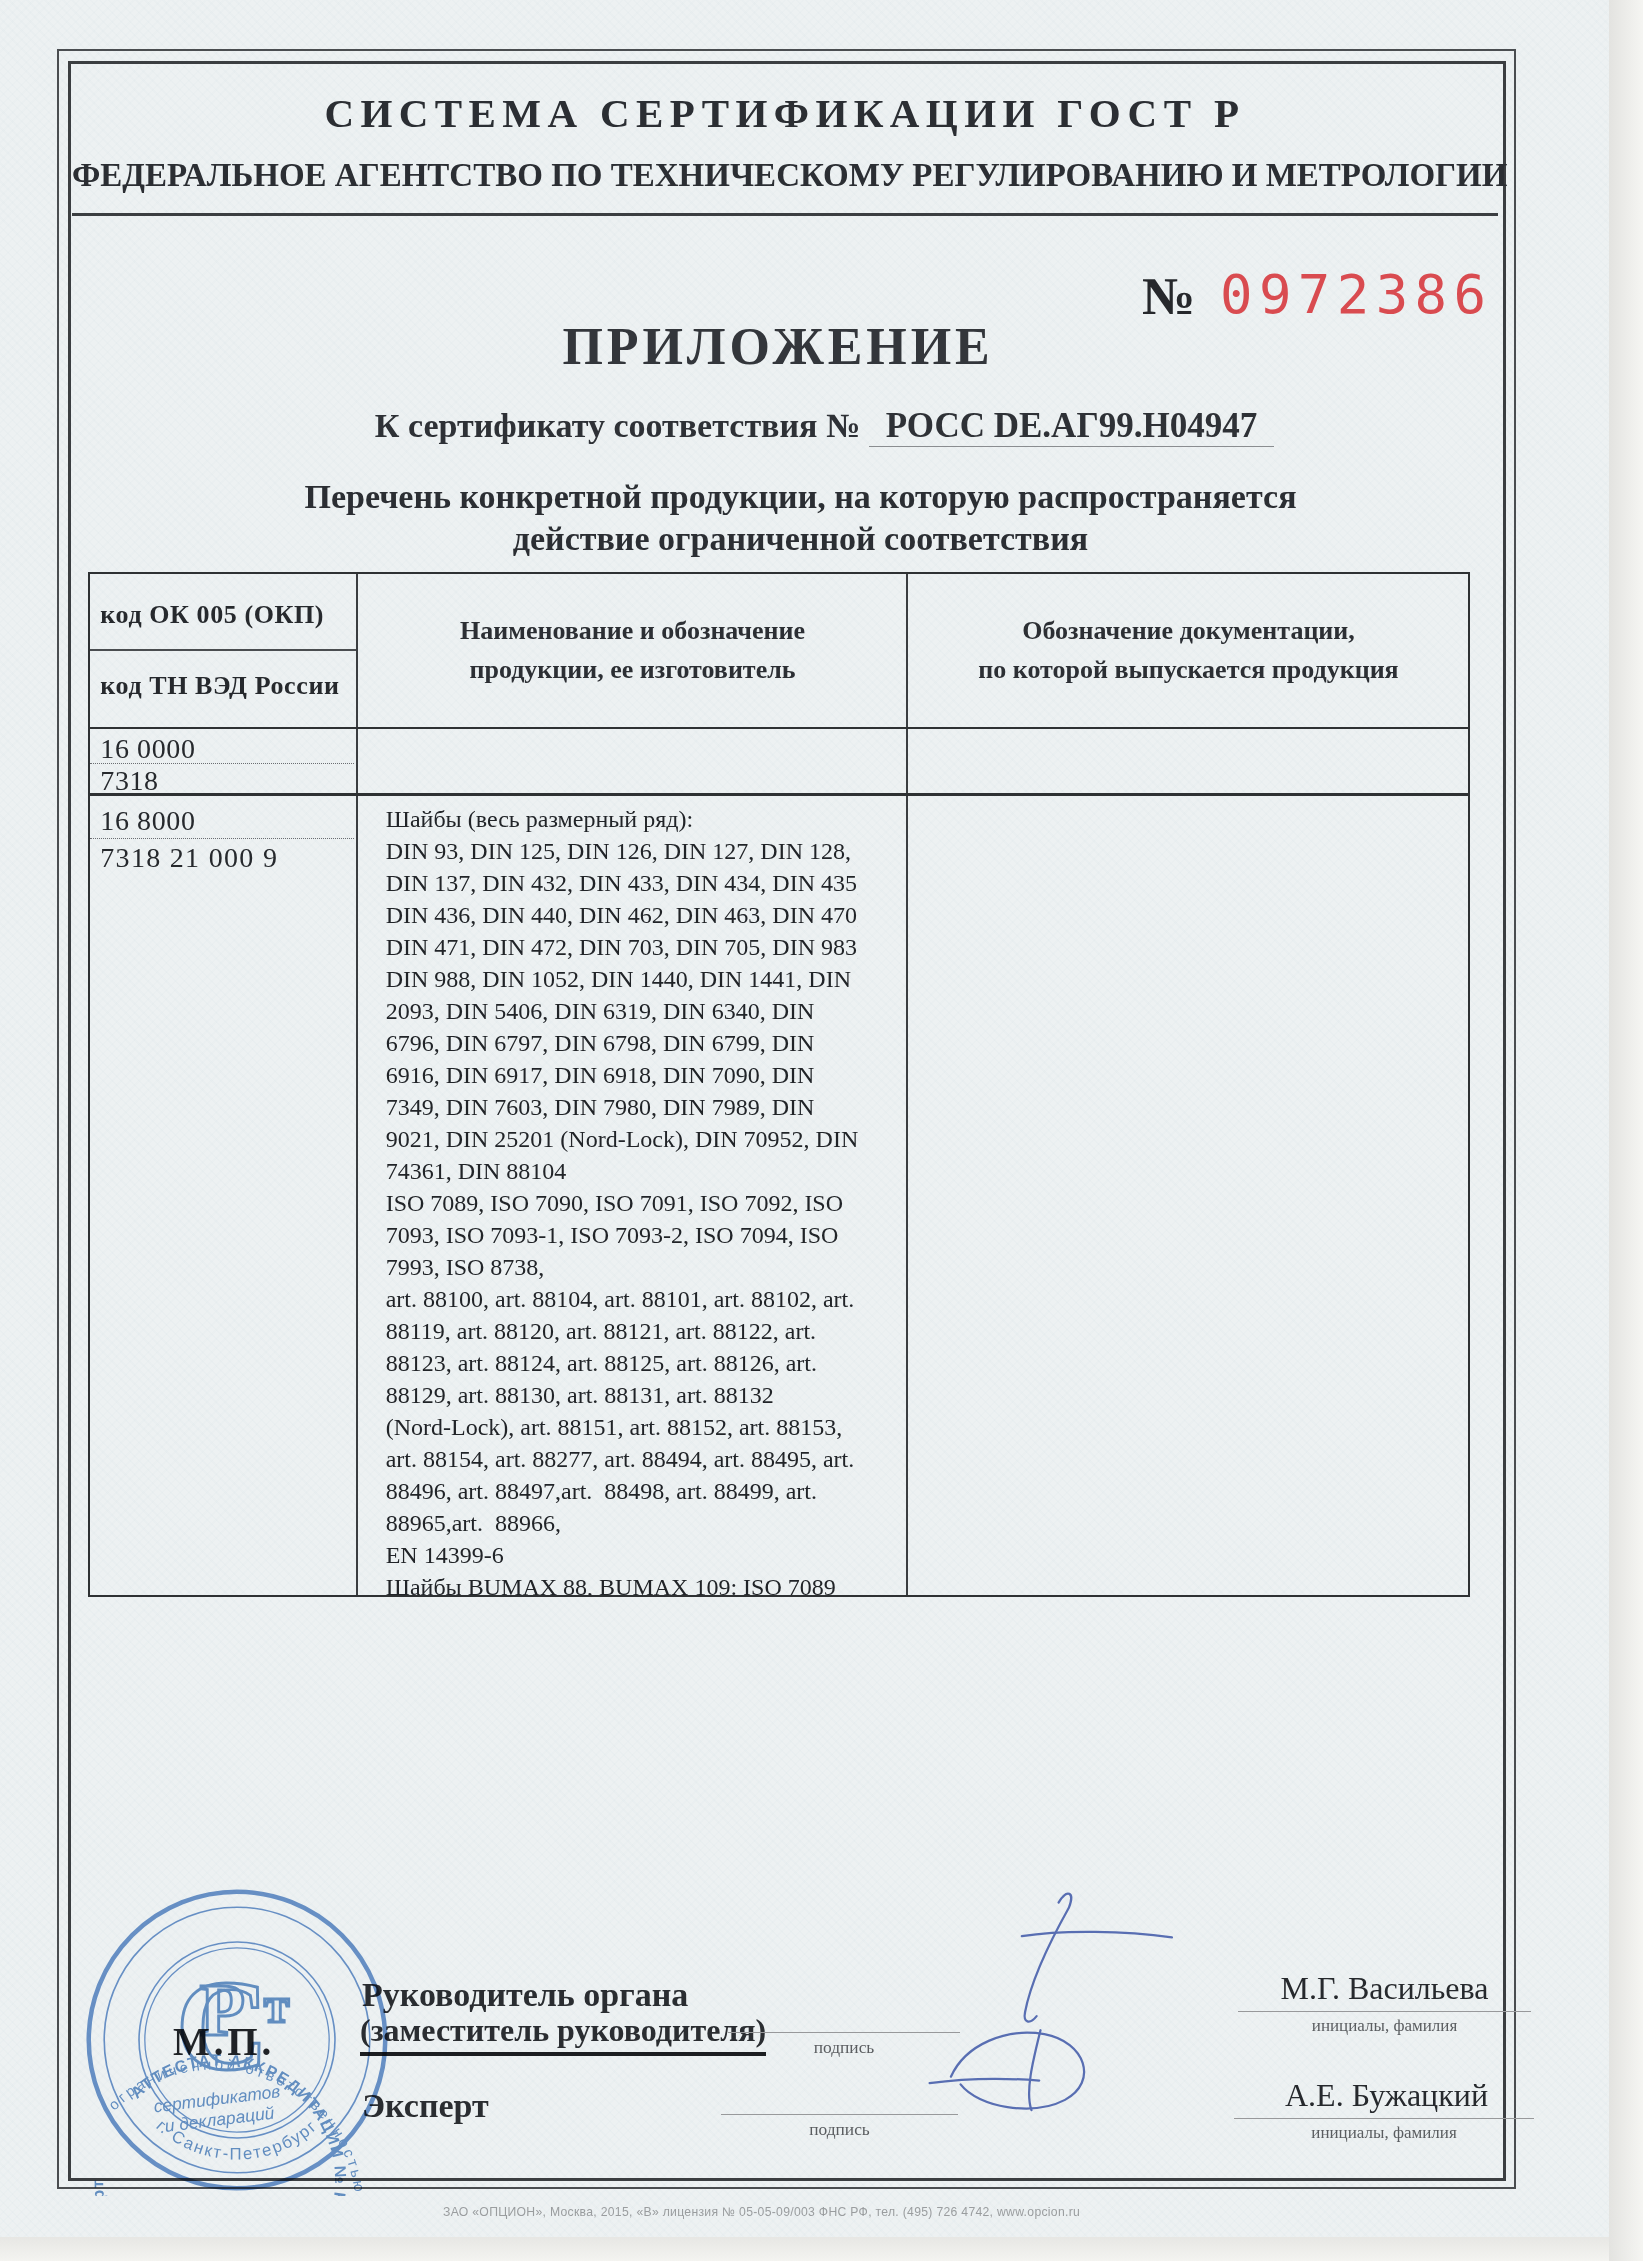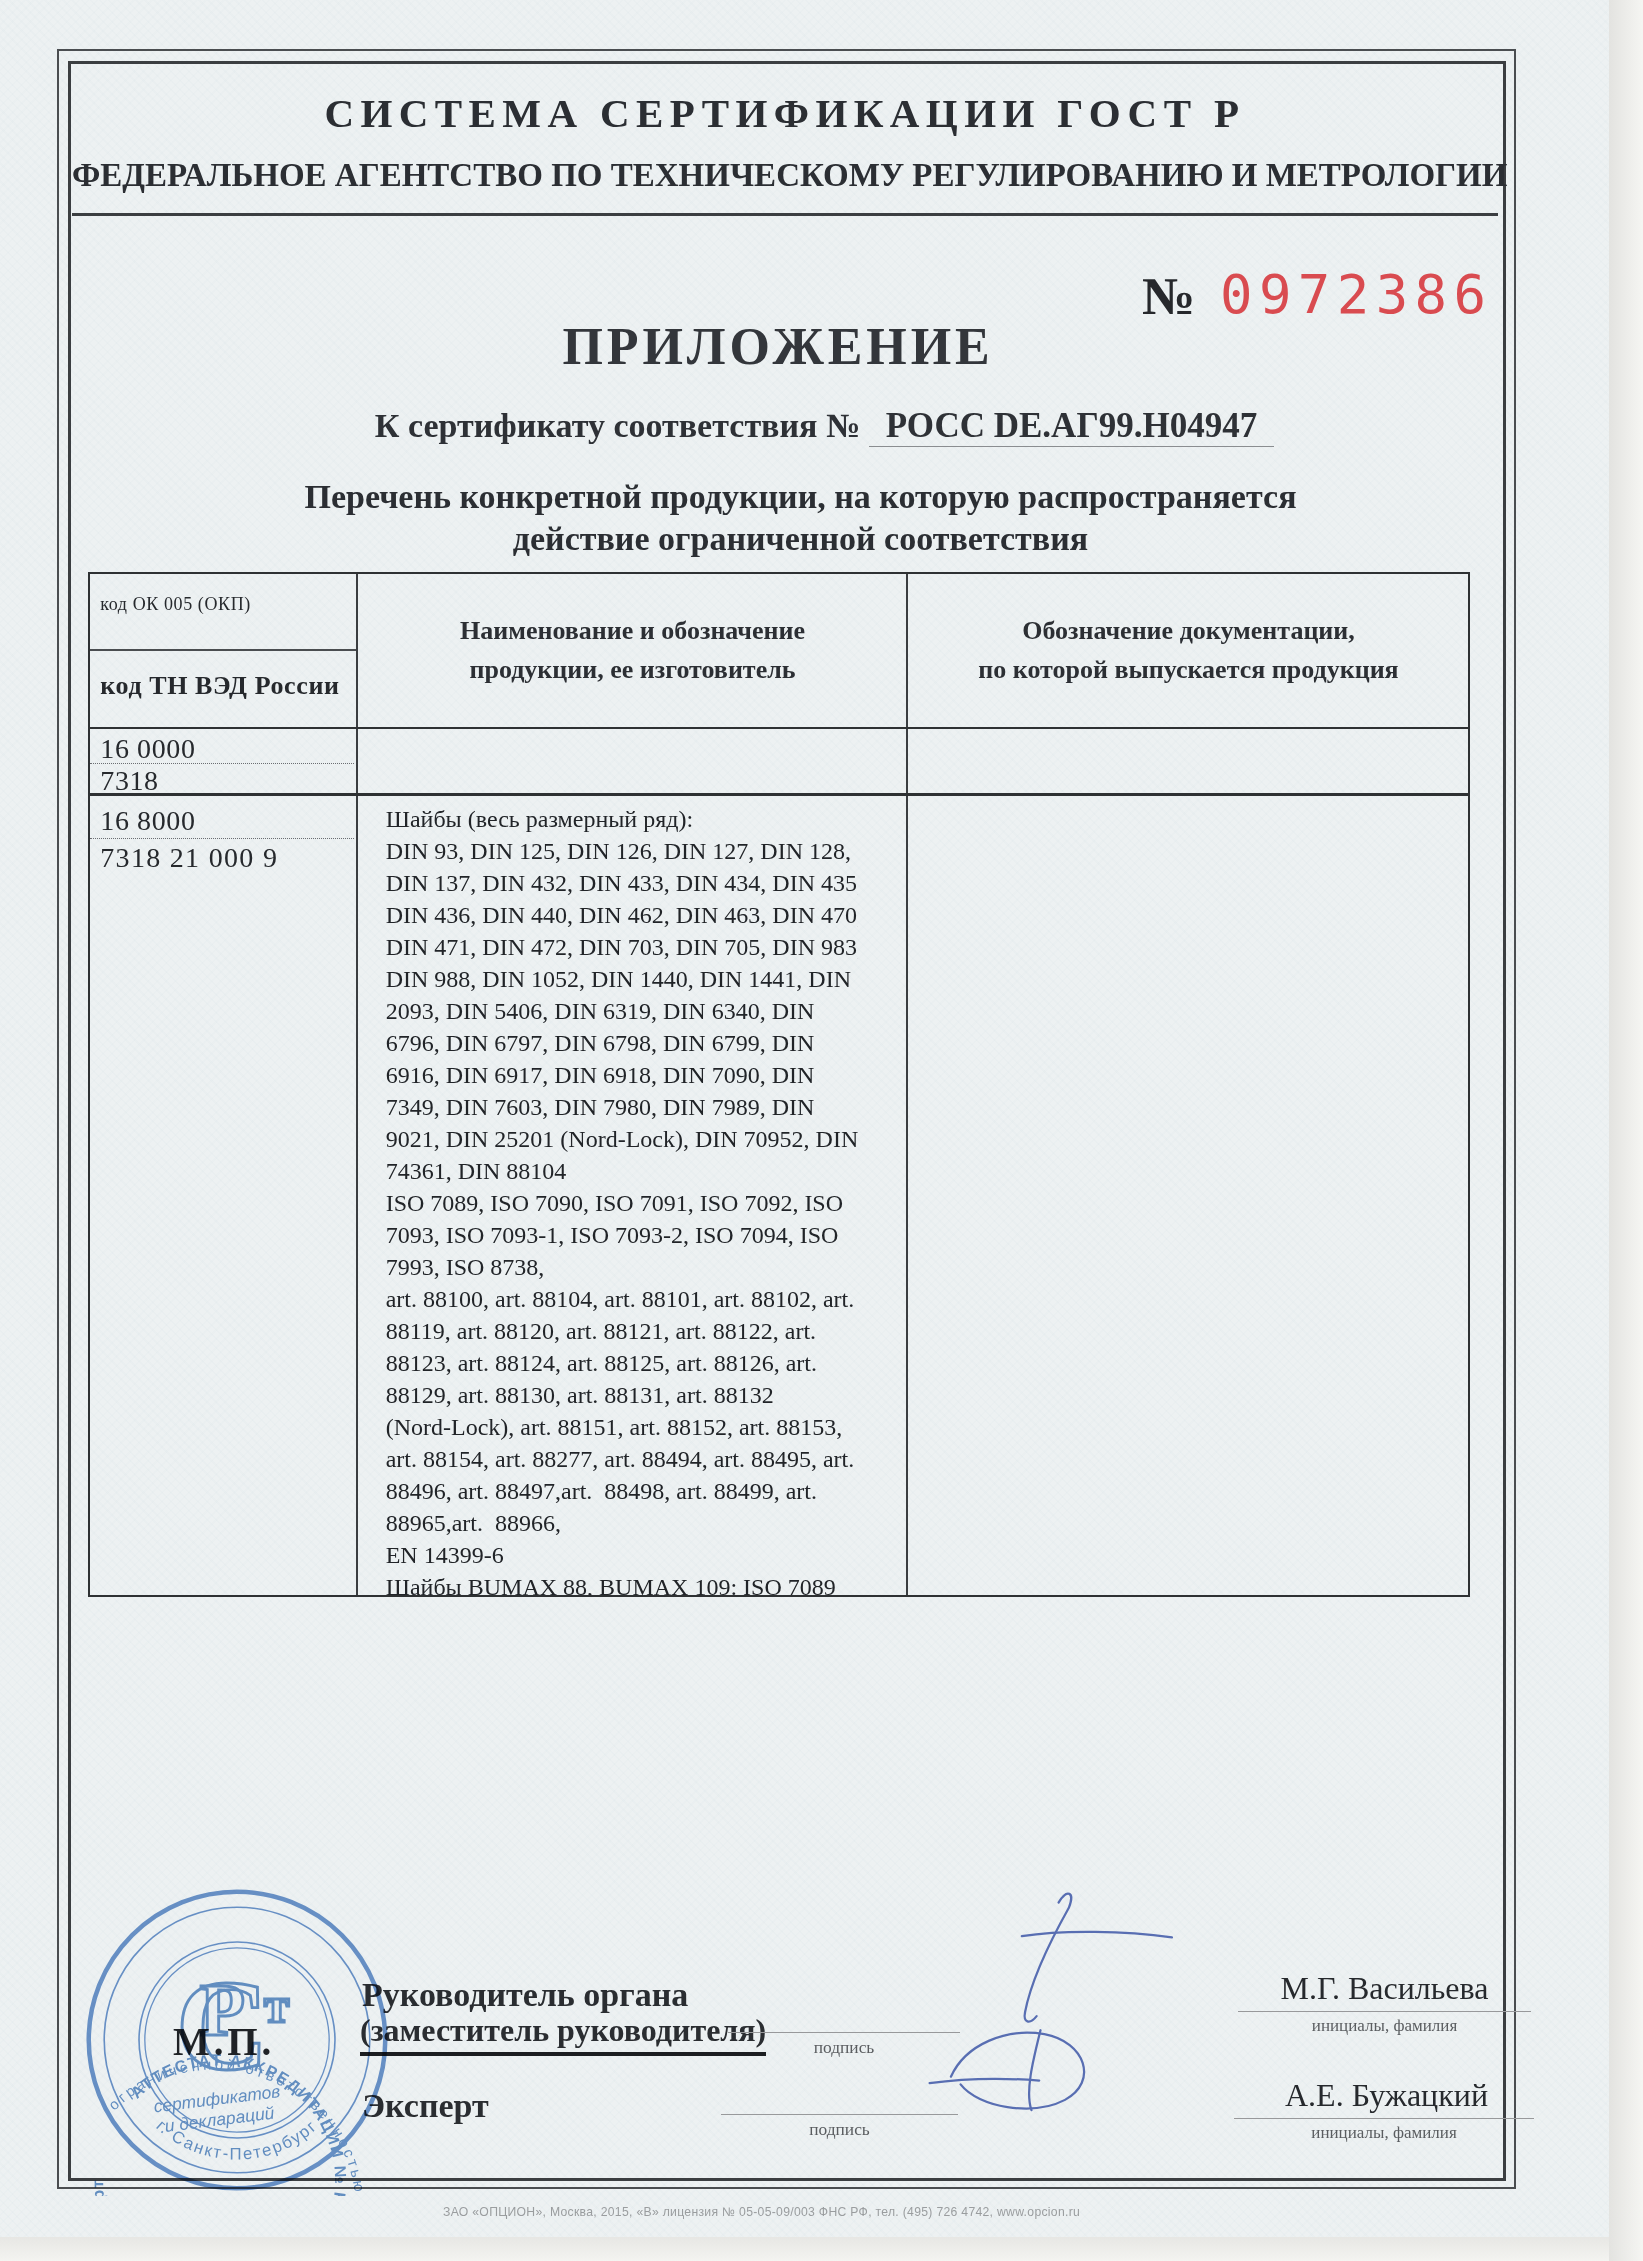--- a/index.html
+++ b/index.html
@@ -79,21 +79,21 @@
 
   <div class="abs intro" style="top:478px;">Перечень конкретной продукции,  на которую распространяется</div>
   <div class="abs intro" style="top:520px;">действие ограниченной соответствия</div>
 
   <div id="tbl" class="abs">
     <div class="vline" style="left:266px;"></div>
     <div class="vline" style="left:816px;"></div>
 
     <div id="thead">
       <div class="hc" style="left:0;width:266px;">
-        <div class="abs code" style="left:0;top:20px;width:255px;font-size:18px;font-weight:normal;">код ОК 005 (ОКП)</div>
+        <div class="abs code" style="left:0;top:26px;width:255px;font-size:26px;font-weight:bold;">код ОК 005 (ОКП)</div>
         <div class="abs" style="left:0;top:75px;width:266px;height:1.9px;background:#4a4d50;"></div>
         <div class="abs code" style="left:0;top:97px;width:255px;font-size:26px;font-weight:bold;">код ТН ВЭД России</div>
       </div>
       <div class="hc" style="left:268px;width:549px;">
         <div class="abs hc-text" style="left:0;top:37px;width:549px;">Наименование и обозначение
 продукции, ее изготовитель</div>
       </div>
       <div class="hc" style="left:818px;width:561px;">
         <div class="abs hc-text" style="left:0;top:37px;width:561px;">Обозначение документации,
 по которой выпускается продукция</div>

